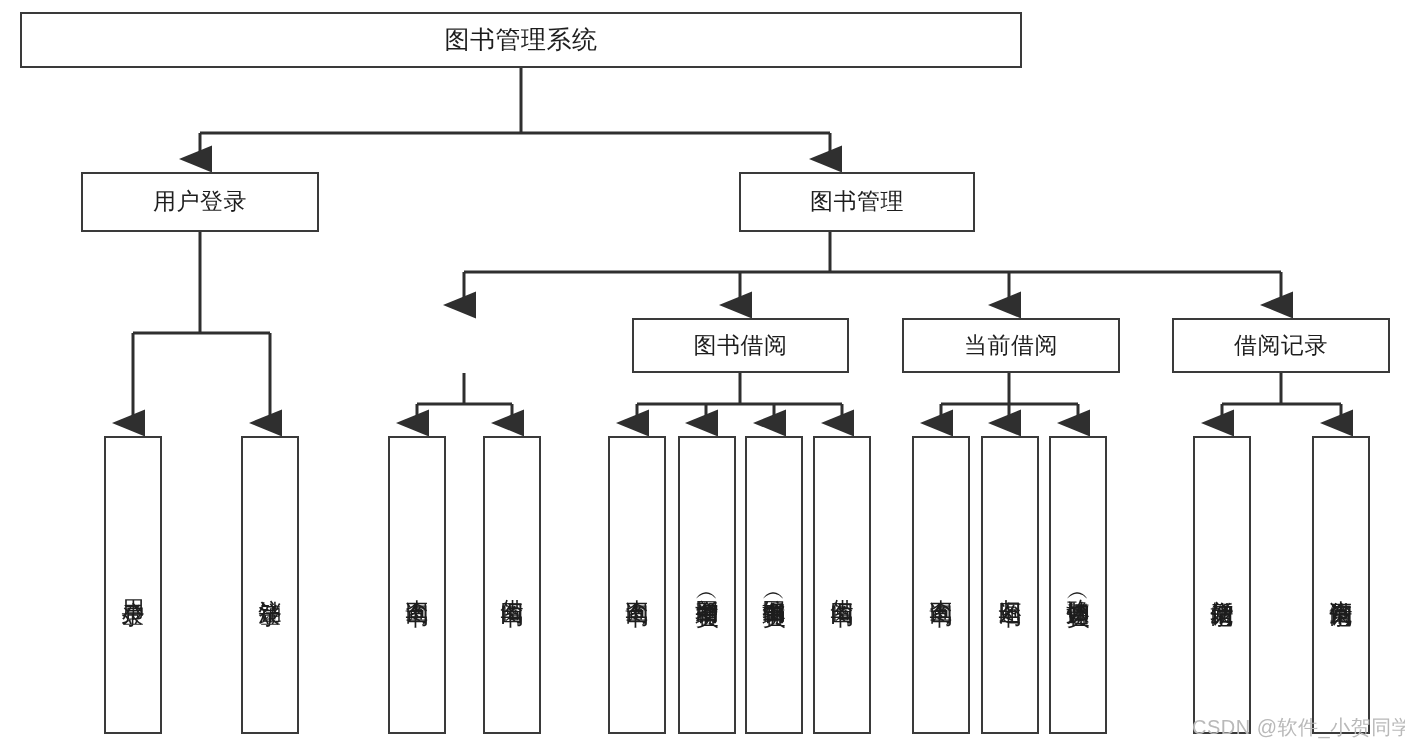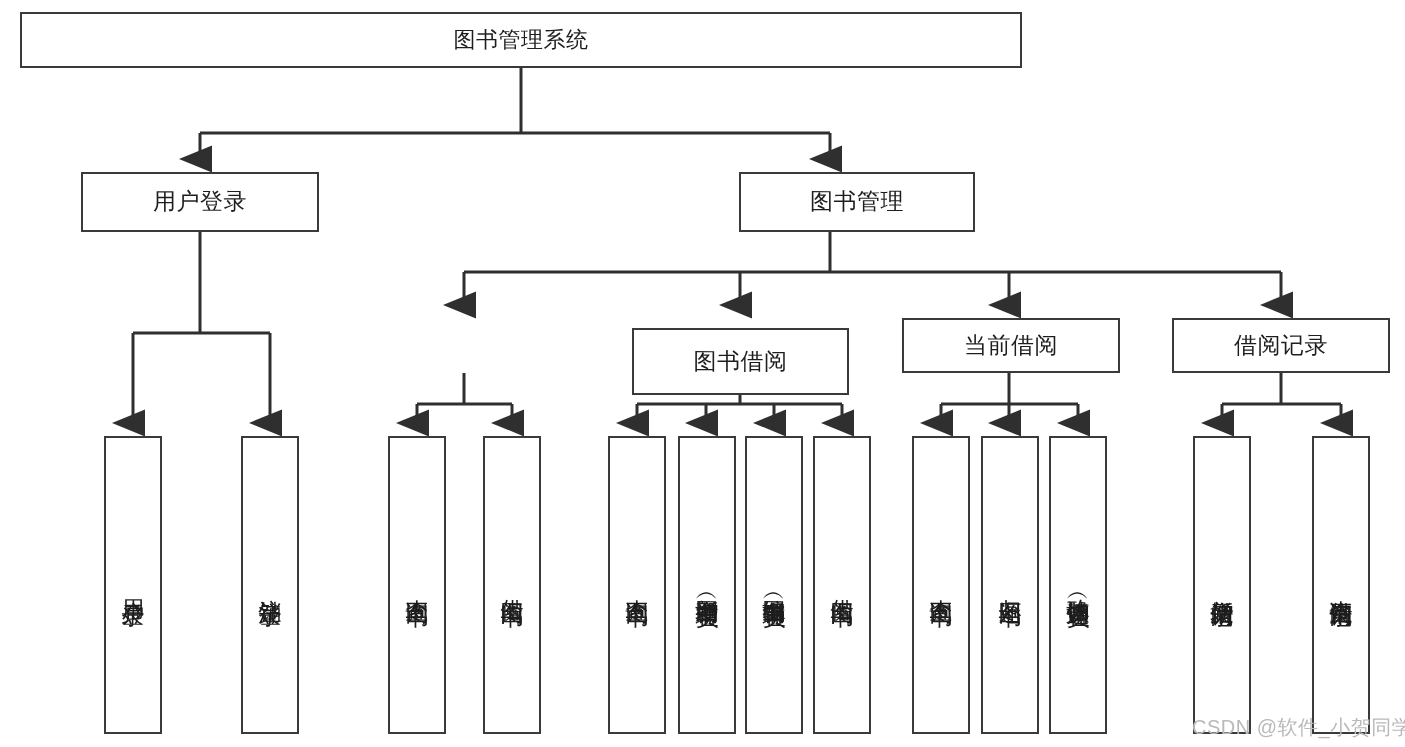--- a/index.html
+++ b/index.html
@@ -39,21 +39,21 @@
     color: #1d1d1d;
     line-height: 1.18;
     letter-spacing: 0.5px;
     white-space: nowrap;
   }
   .node.horizontal .node-label {
     writing-mode: horizontal-tb;
     font-size: 23px;
   }
   .node.root .node-label {
-    font-size: 22px;
+    font-size: 25px;
   }
   .node.vertical {
     align-items: center;
     justify-content: center;
   }
   .node.vertical .node-label {
     writing-mode: vertical-rl;
     text-orientation: upright;
     font-size: 23px;
     letter-spacing: 2px;
@@ -128,21 +128,21 @@
     <span class="node-label">图书管理系统</span>
   </div>
 
   <div class="node horizontal" style="left:81px; top:172px; width:238px; height:60px;">
     <span class="node-label">用户登录</span>
   </div>
   <div class="node horizontal" style="left:739px; top:172px; width:236px; height:60px;">
     <span class="node-label">图书管理</span>
   </div>
 
-  <div class="node horizontal" style="left:632px; top:318px; width:217px; height:67px;margin-top:10px;">
+  <div class="node horizontal" style="left:632px; top:318px; width:217px; height:55px;">
     <span class="node-label">图书借阅</span>
   </div>
   <div class="node horizontal" style="left:902px; top:318px; width:218px; height:55px;">
     <span class="node-label">当前借阅</span>
   </div>
   <div class="node horizontal" style="left:1172px; top:318px; width:218px; height:55px;">
     <span class="node-label">借阅记录</span>
   </div>
 
   <div class="node vertical" style="left:104px; top:436px; width:58px; height:298px;">

